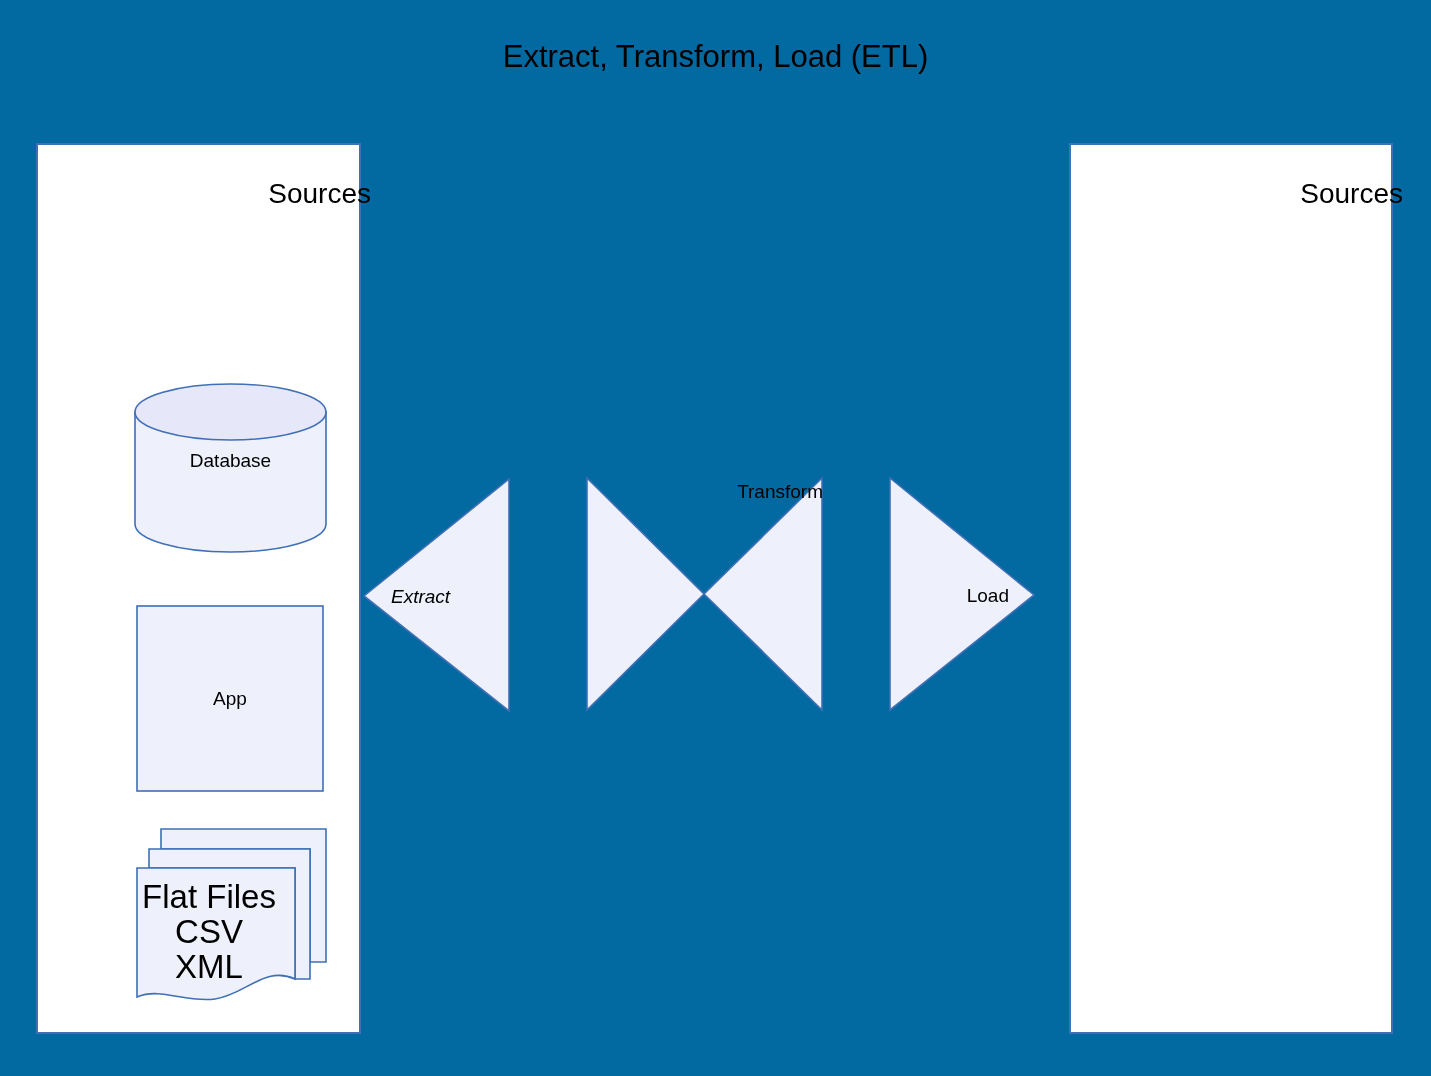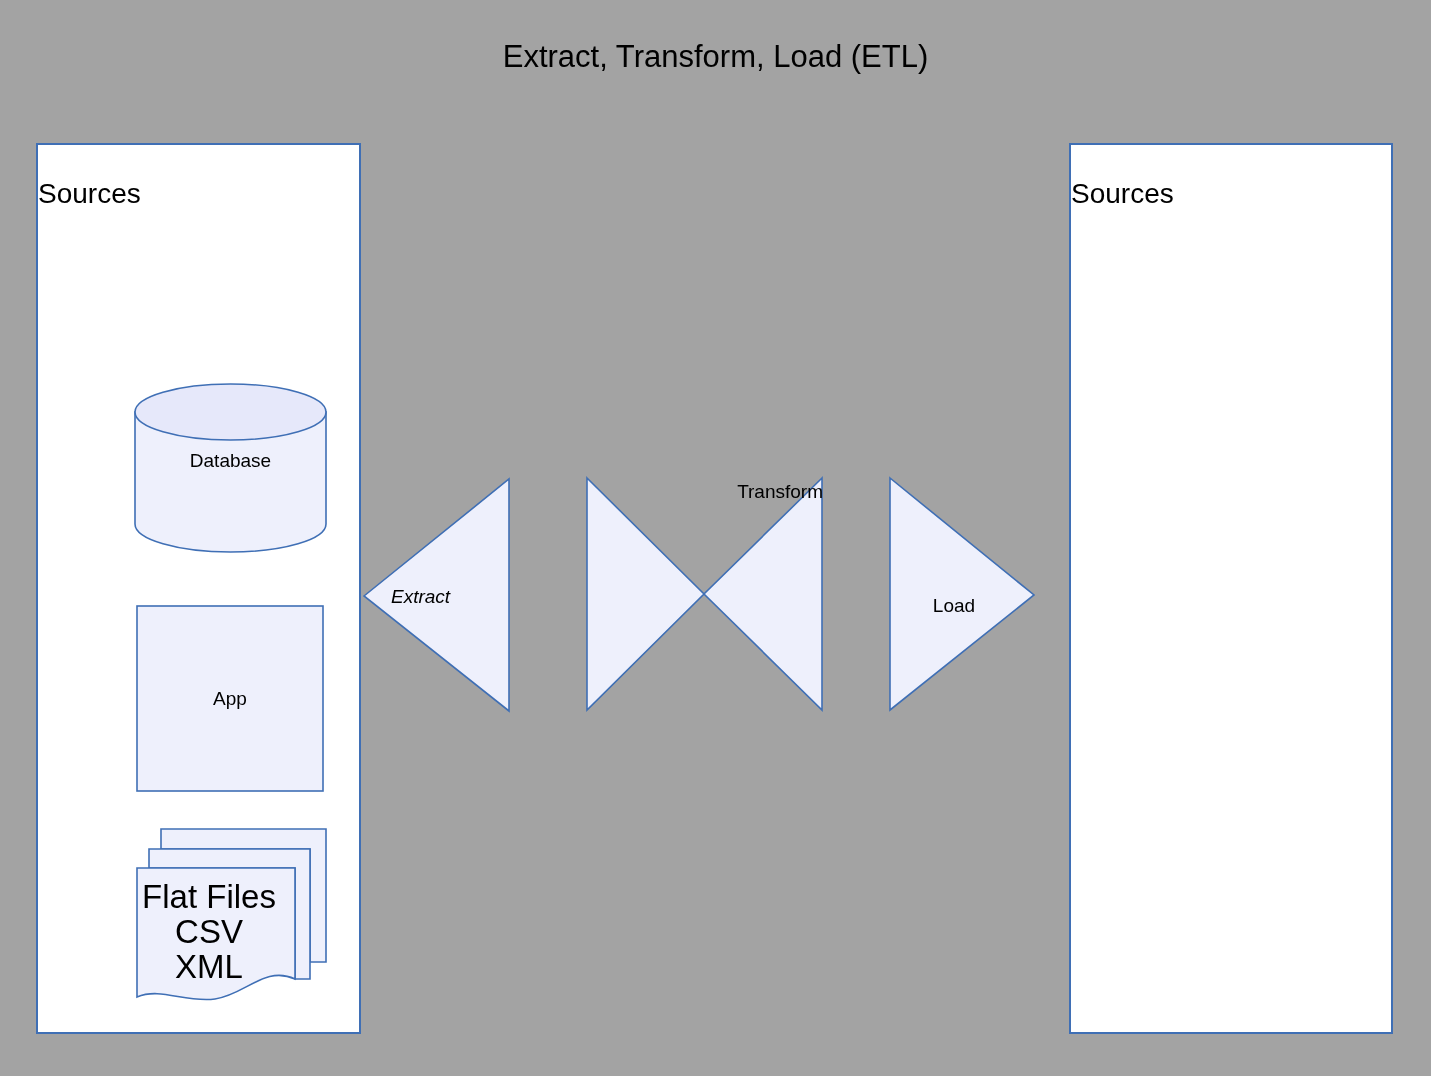--- a/index.html
+++ b/index.html
@@ -9,21 +9,21 @@
     background: #ffffff;
   }
   body {
     font-family: "Liberation Sans", sans-serif;
     color: #000000;
   }
   #canvas {
     position: relative;
     width: 1431px;
     height: 1076px;
-    background: #a3a3a3;
+    background: #0369a1;
     overflow: hidden;
   }
 
   
   #diagram-title {
     position: absolute;
     left: 0;
     top: 38px;
     width: 1431px;
     text-align: center;
@@ -38,23 +38,23 @@
     position: absolute;
     border: 2px solid #3f6fb5;
     background: #ffffff;
     box-sizing: border-box;
   }
   #sources-panel { left: 36px;   top: 143px; width: 325px; height: 891px; }
   #targets-panel { left: 1069px; top: 143px; width: 324px; height: 891px; }
 
   .panel-title {
     position: absolute;
-    left: 0;
+    left: 12px;
     width: 100%;
-    text-align: left;
+    text-align: right;
     font-size: 28px;
     line-height: 34px;
     color: #000000;
     white-space: nowrap;
   }
   #sources-title { top: 32px; }
   #targets-title { top: 32px; }
 
   
   .shape {
@@ -111,21 +111,21 @@
   #sources-dots { top: 920px; }
   #targets-dots { top: 920px; }
   .dots-line { display: block; }
 
   
   #extract-shape   { left: 363px; top: 478px; width: 148px; height: 234px; font-style: italic; }
   #transform-shape { left: 586px; top: 477px; width: 237px; height: 234px; }
   #load-shape      { left: 889px; top: 477px; width: 146px; height: 234px; }
 
   #extract-shape .shape-label   { top: 104px; left: 28px; width: 120px; text-align: left; }
-  #load-shape .shape-label      { top: 104px; left: 10px; width: 110px; text-align: center; margin-top: 10px; }
+  #load-shape .shape-label      { top: 104px; left: 10px; width: 110px; text-align: right; }
   #transform-shape .shape-label { top: 0px; left: 0; width: 237px; text-align: right; }
 </style>
 </head>
 <body>
 
 <div id="canvas">
 
   <div id="diagram-title">Extract, Transform, Load (ETL)</div>
 
   <div class="panel" id="sources-panel">

